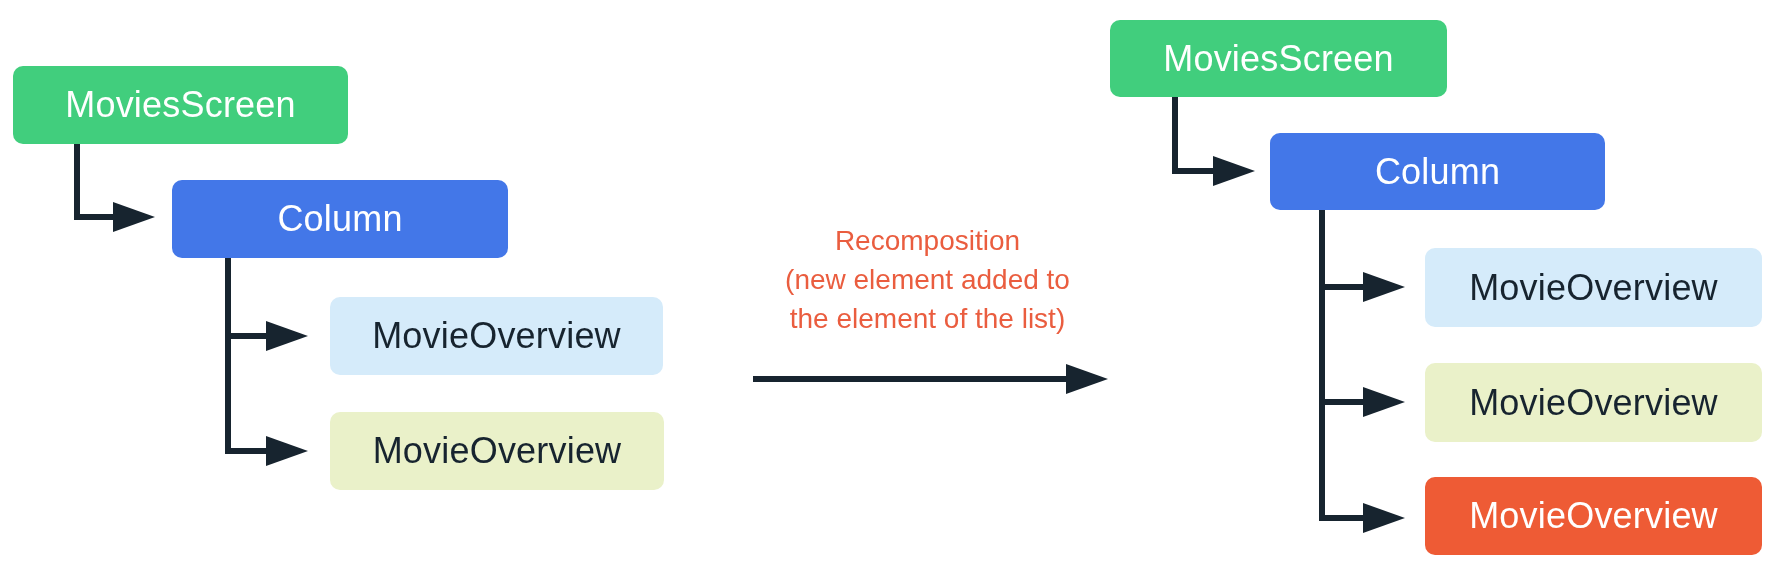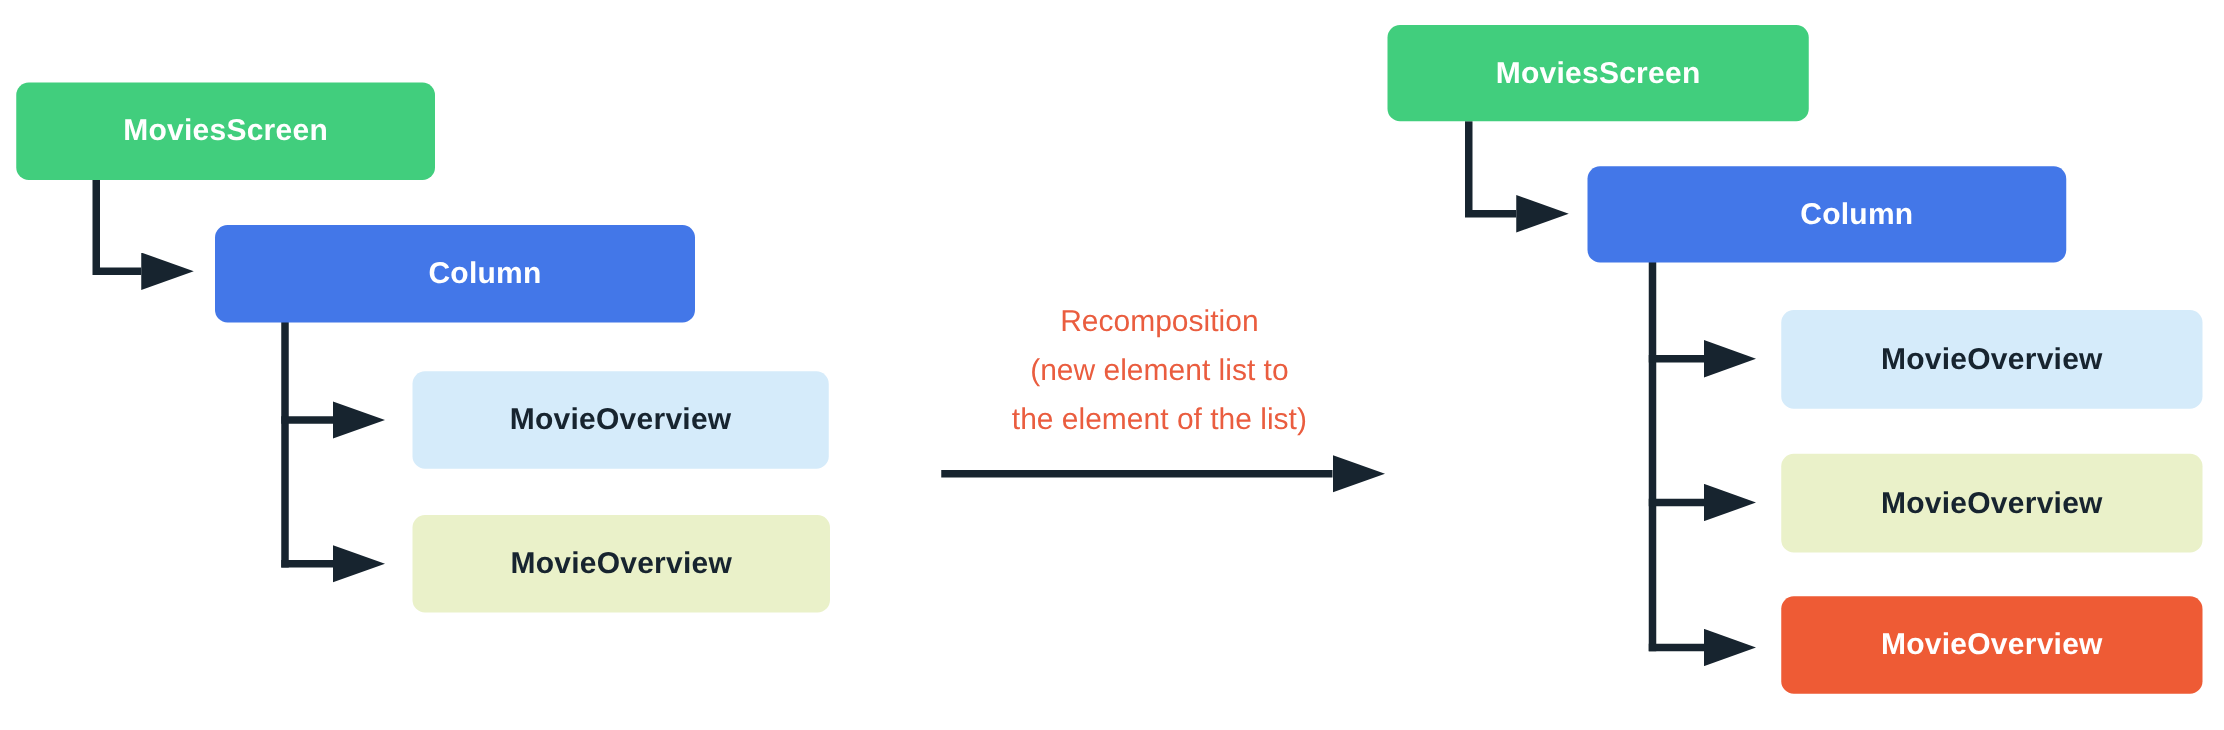--- a/index.html
+++ b/index.html
@@ -21,40 +21,39 @@
     top: 0;
     z-index: 1;
   }
   .node {
     position: absolute;
     z-index: 2;
     display: flex;
     align-items: center;
     justify-content: center;
     border-radius: 10px;
-    font-size: 24px;
+    font-size: 36px;
     letter-spacing: 0.2px;
     white-space: nowrap;
-    font-weight: bold;
   }
   .node.green       { background: #41CE7D; color: #ffffff; }
-  .node.blue        { background: #4377E8; color: #ffffff; padding-left: 48px; }
+  .node.blue        { background: #4377E8; color: #ffffff; }
   .node.light-blue  { background: #D5EBFA; color: #17242F; }
   .node.light-yellow{ background: #EAF1C9; color: #17242F; }
   .node.orange      { background: #EE5B35; color: #ffffff; }
 
   .caption {
     position: absolute;
     z-index: 2;
     left: 745px;
-    top: 238px;
+    top: 221px;
     width: 365px;
     text-align: center;
     color: #EA5D3F;
-    font-size: 24px;
+    font-size: 28px;
     line-height: 39px;
     font-weight: 500;
   }
   .caption span { display: block; }
 </style>
 </head>
 <body>
 
 <div class="canvas">
 
@@ -86,21 +85,21 @@
   <div class="node green" style="left:13px; top:66px; width:335px; height:78px;">MoviesScreen</div>
 
   <div class="node blue" style="left:172px; top:180px; width:336px; height:78px;">Column</div>
 
   <div class="node light-blue" style="left:330px; top:297px; width:333px; height:78px;">MovieOverview</div>
 
   <div class="node light-yellow" style="left:330px; top:412px; width:334px; height:78px;">MovieOverview</div>
 
   <div class="caption">
     <span>Recomposition</span>
-    <span>(new element list to</span>
+    <span>(new element added to</span>
     <span>the element of the list)</span>
   </div>
 
   <div class="node green" style="left:1110px; top:20px; width:337px; height:77px;">MoviesScreen</div>
 
   <div class="node blue" style="left:1270px; top:133px; width:335px; height:77px;">Column</div>
 
   <div class="node light-blue" style="left:1425px; top:248px; width:337px; height:79px;">MovieOverview</div>
 
   <div class="node light-yellow" style="left:1425px; top:363px; width:337px; height:79px;">MovieOverview</div>

